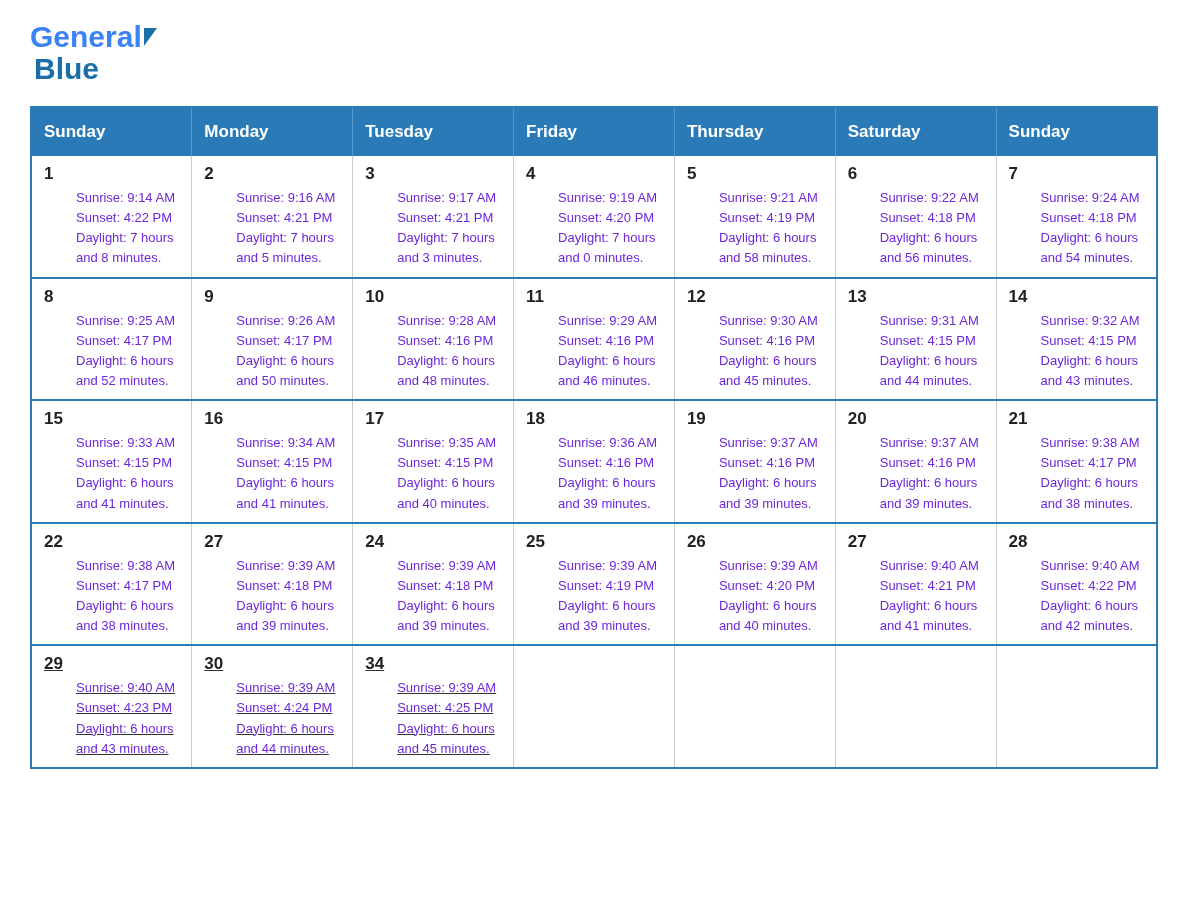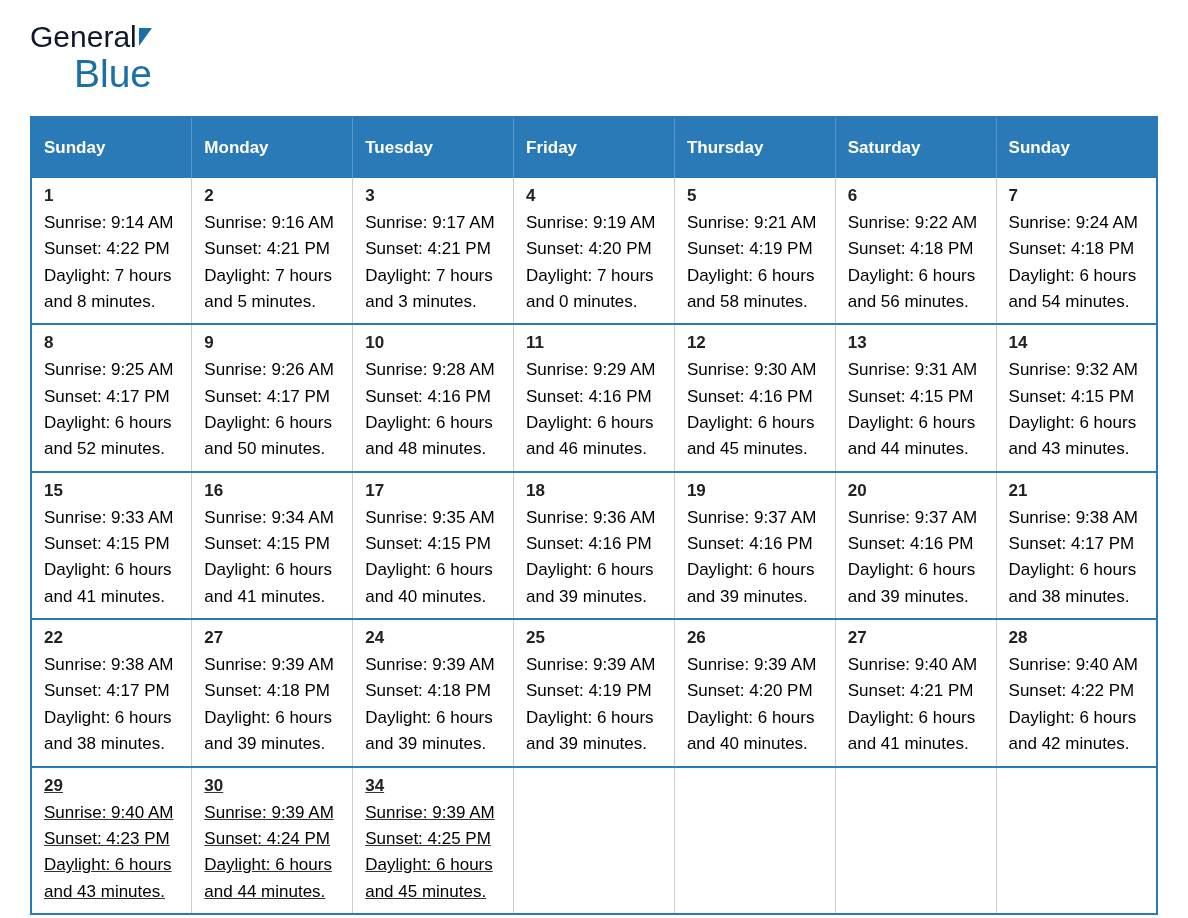--- a/index.html
+++ b/index.html
@@ -34,21 +34,21 @@
     .calendar-table {
       width: 100%;
       border-collapse: collapse;
       border: 2px solid #2a7ab8;
     }
     .calendar-table th {
       background-color: #2a7ab8;
       color: #fff;
       font-size: 17px;
       font-weight: bold;
-      padding: 20px 12px;
+      padding: 14px 12px;
       text-align: left;
       border-right: 1px solid #5599cc;
     }
     .calendar-table th:last-child { border-right: none; }
     .calendar-table td {
       vertical-align: top;
       padding: 8px 12px;
       border-right: 1px solid #ccc;
       border-bottom: 2px solid #2a7ab8;
       font-size: 14px;
@@ -58,57 +58,58 @@
     }
     .calendar-table td:last-child { border-right: none; }
     .calendar-table tr:last-child td { border-bottom: none; text-decoration: underline; }
     .day-number {
       font-size: 17px;
       font-weight: bold;
       color: #222;
       margin-bottom: 4px;
     }
     .day-info {
-      font-size: 17px;
+      font-size: 13px;
       line-height: 1.55;
-      color: #000000;
+      color: #6d28d9;
+      margin-left: 32px;
     }
     .empty-cell {
       background: #fff;
     }
     .logo-wrapper {
       display: flex;
       flex-direction: column;
     }
     .logo-line1 {
       display: flex;
       align-items: center;
     }
     .logo-g {
       font-size: 30px;
-      font-weight: normal;
-      color: #0f172a;
+      font-weight: bold;
+      color: #3b82f6;
       text-align: right;
     }
     .logo-line2 {
       margin-top: -2px;
       padding-left: 4px;
     }
   </style>
 </head>
 <body>
 
 <div class="header">
   <div class="logo-wrapper">
     <div class="logo-line1">
       <span class="logo-g">General</span>
       <span style="display:inline-block;width:0;height:0;border-left:0px solid transparent;border-right:13px solid transparent;border-top:18px solid #1a6fa8;margin:0 2px;vertical-align:middle;"></span>
     </div>
     <div class="logo-line2">
-      <span style="font-size:39px;font-weight:normal;color:#1a6fa8;margin-left:40px;">Blue</span>
+      <span style="font-size:30px;font-weight:bold;color:#1a6fa8;">Blue</span>
     </div>
   </div>
   <div class="title-section">
     <div class="month-title"></div>
     <div class="location"></div>
   </div>
 </div>
 
 <table class="calendar-table">
   <thead>

